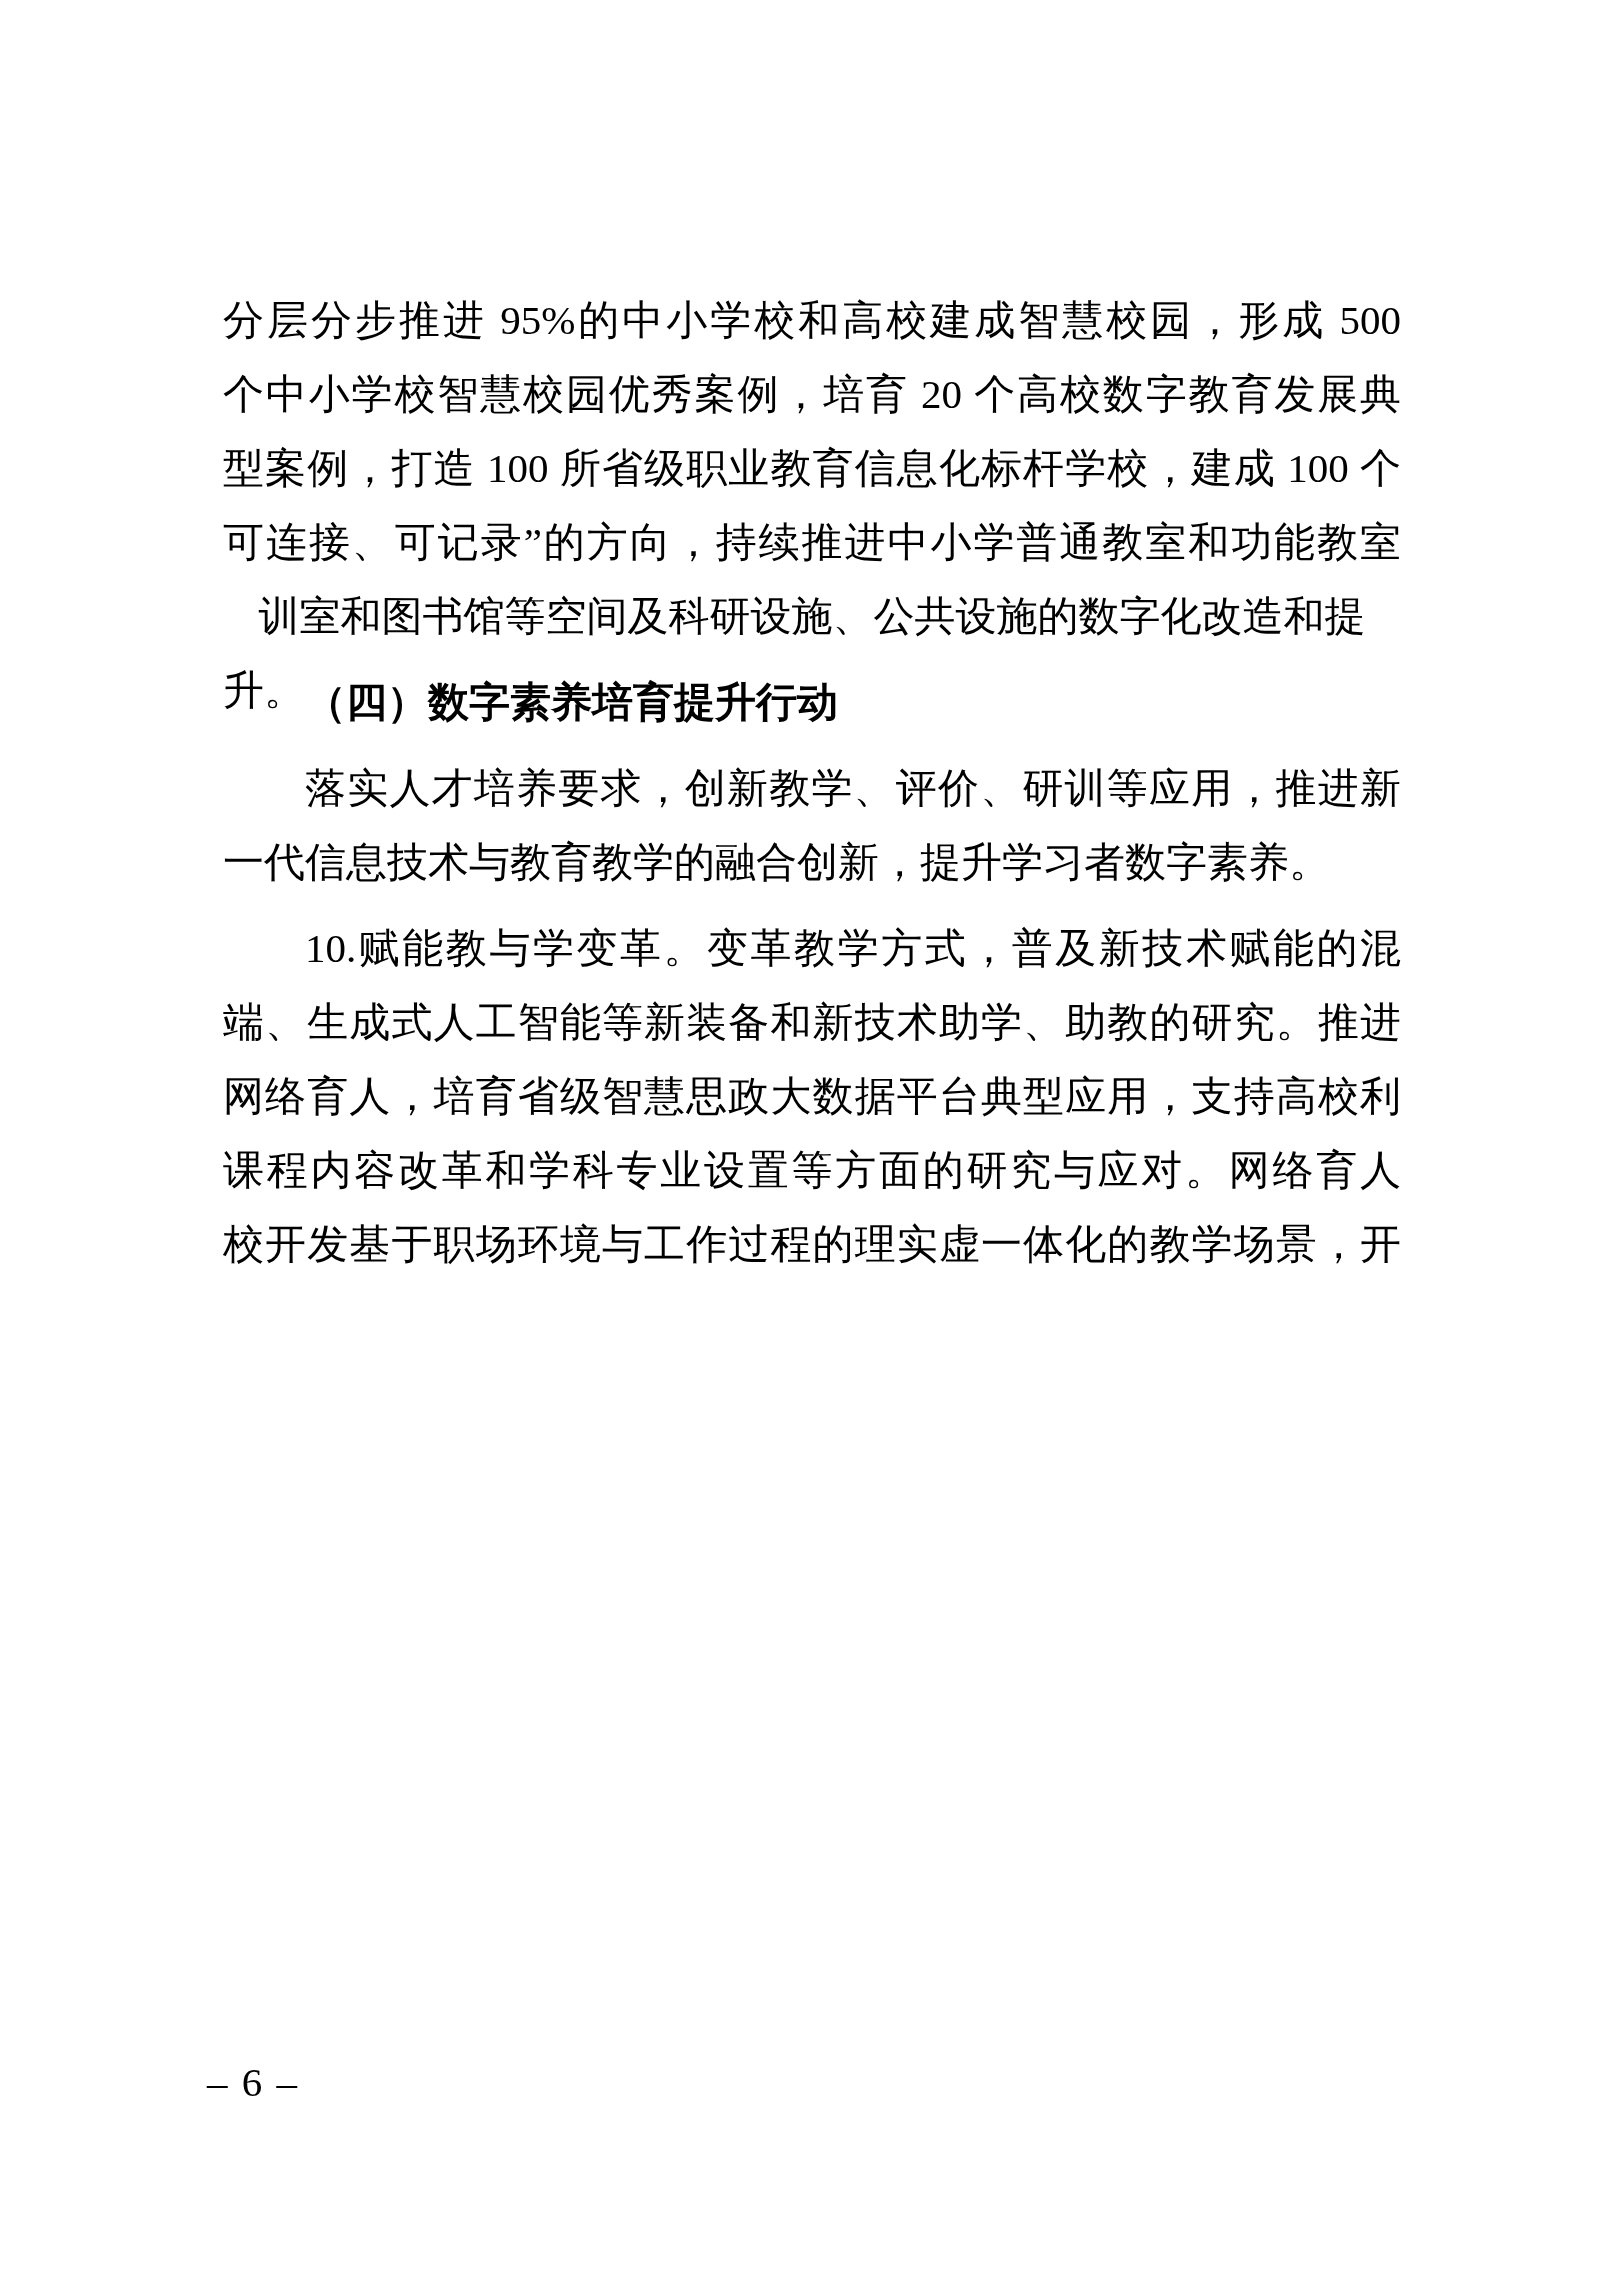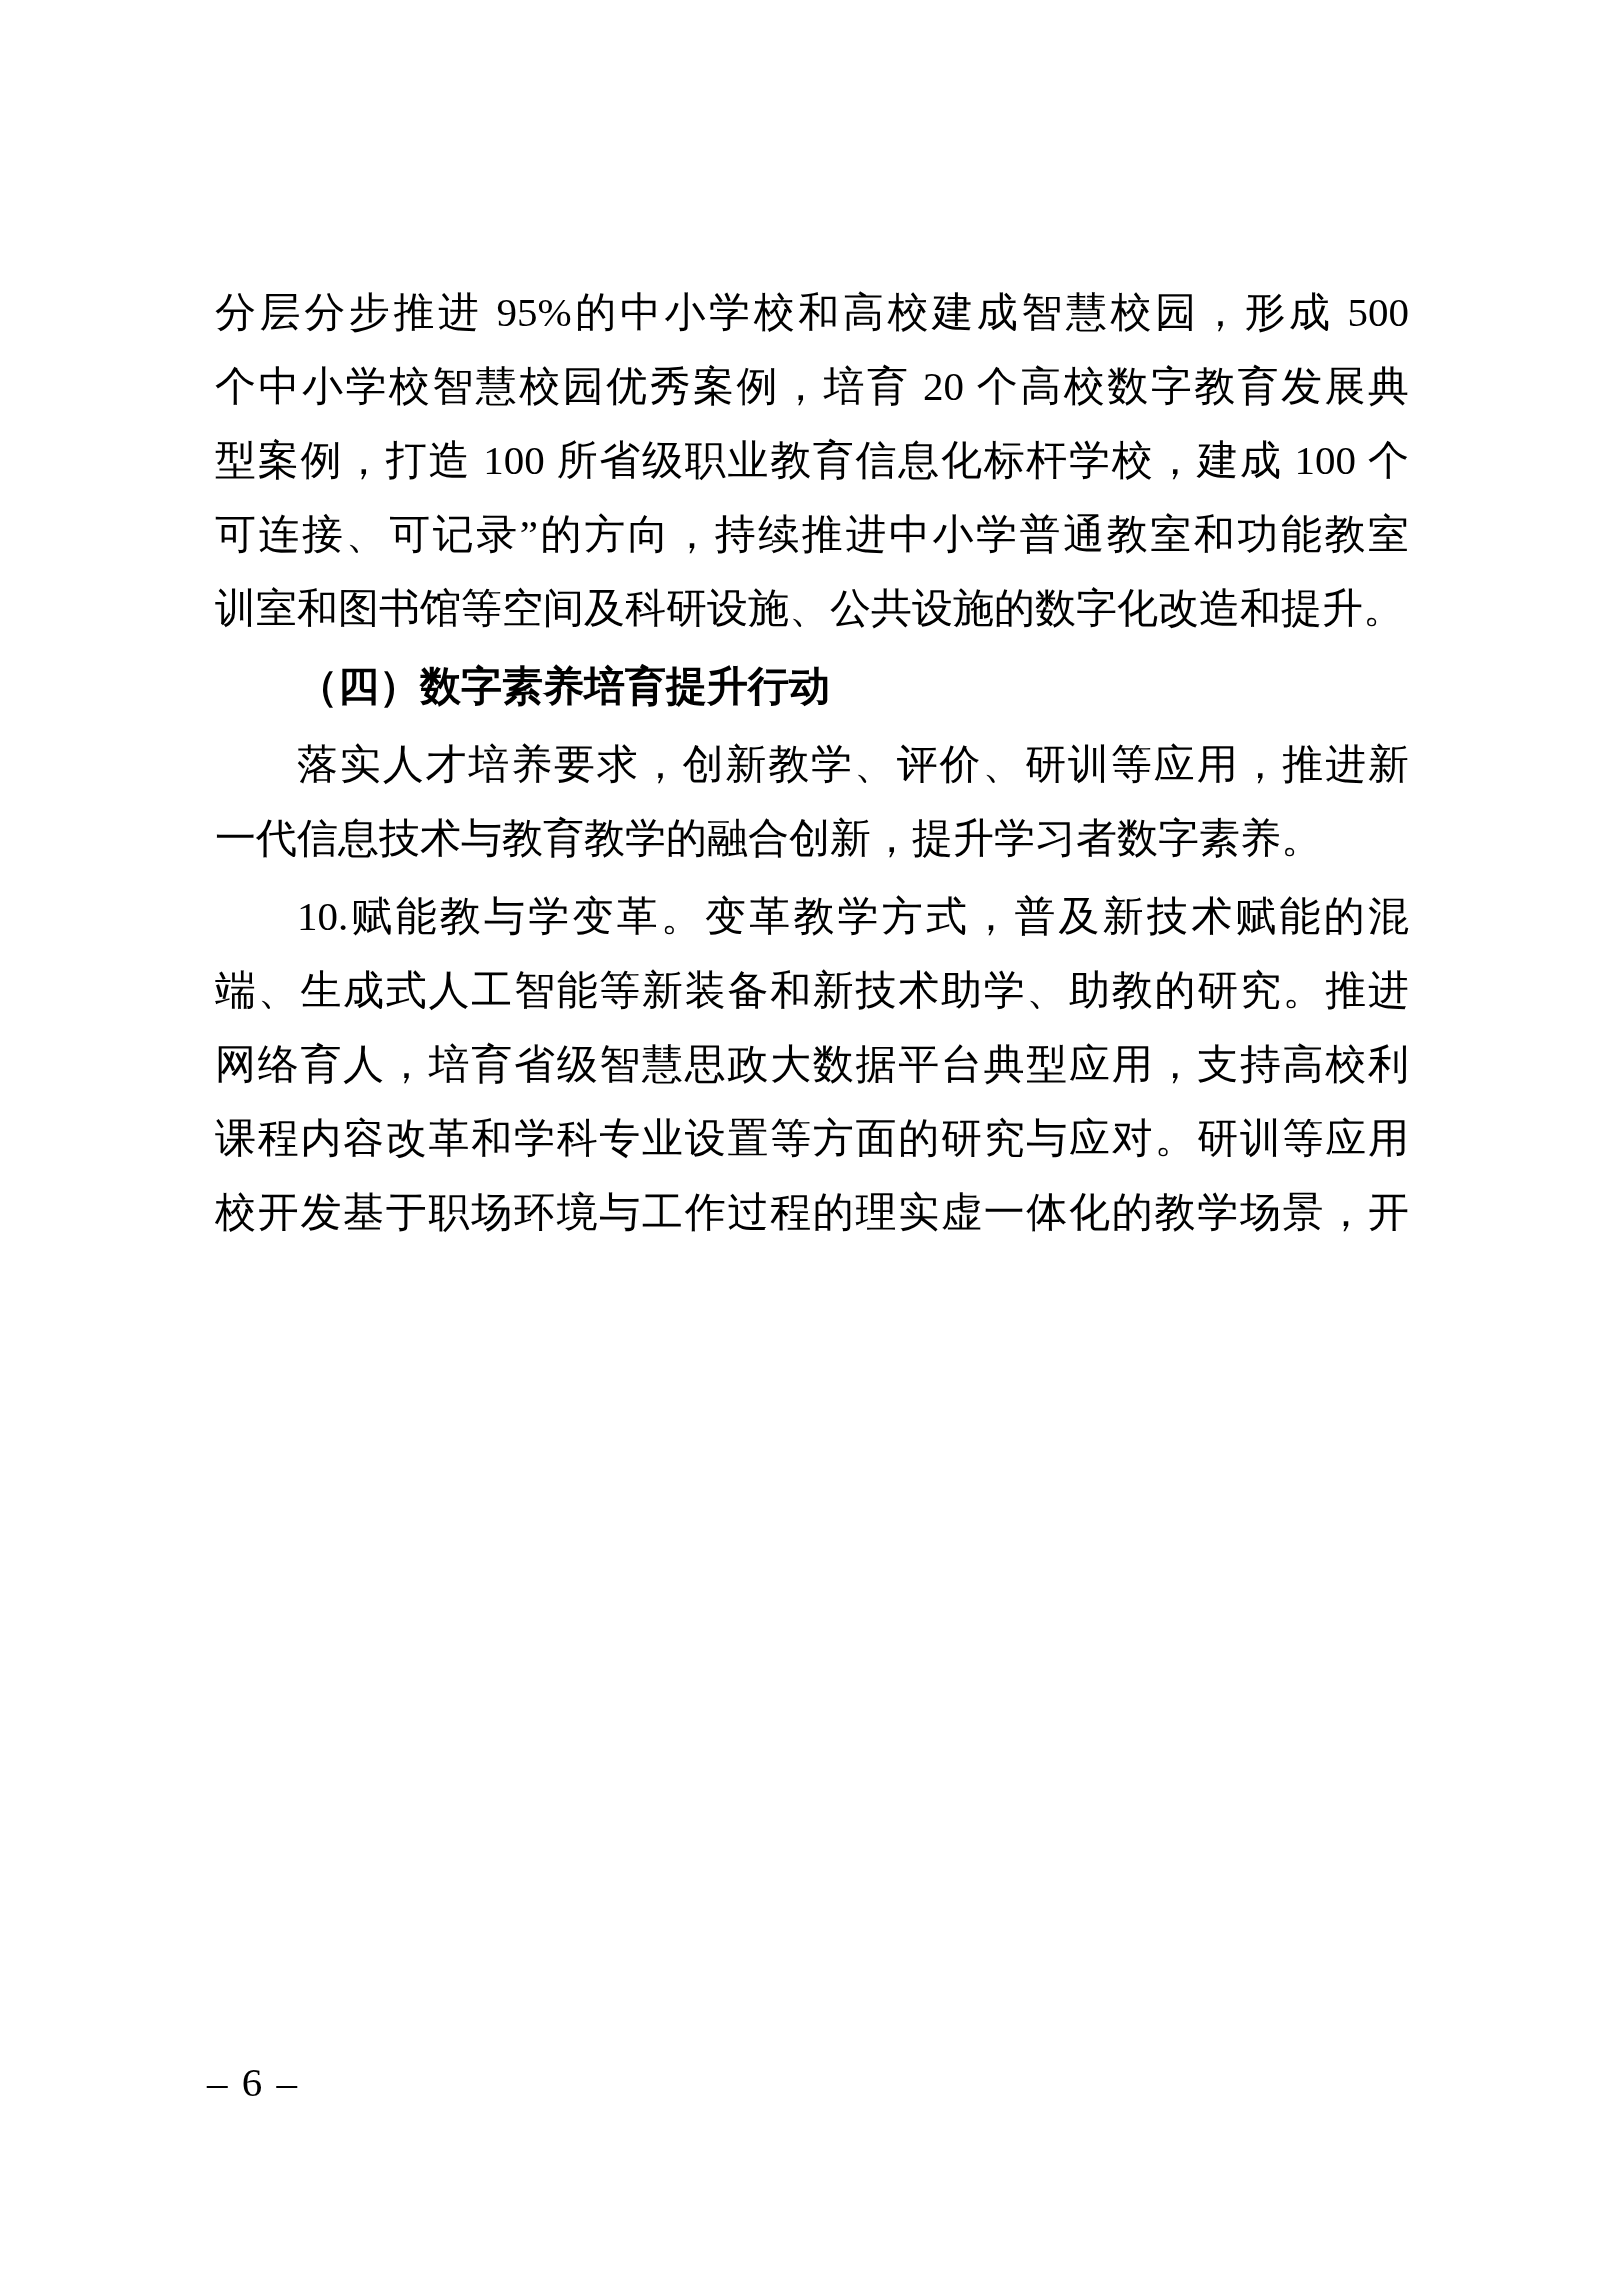--- a/index.html
+++ b/index.html
@@ -16,21 +16,21 @@
     overflow: hidden;
     color: #000000;
     font-family: "Liberation Serif", "DejaVu Serif", serif;
   }
   .doc-body {
     position: absolute;
     left: 211px;
     top: 271px;
     width: 1202px;
   }
-  .para { margin: 4px; padding: 0; }
+  .para { margin: 12px; padding: 0; }
   .line {
     height: 74px;
     line-height: 74px;
     font-size: 41px;
     letter-spacing: 0;
     text-align: justify;
     text-align-last: justify;
     overflow: visible;
   }
   .line.indent { padding-left: 82px; }
@@ -64,19 +64,19 @@
         <div class="line indent last">（四）数字素养培育提升行动</div>
       </div>
       <div class="para">
         <div class="line indent">落实人才培养要求，创新教学、评价、研训等应用，推进新</div>
         <div class="line last">一代信息技术与教育教学的融合创新，提升学习者数字素养。</div>
       </div>
       <div class="para">
         <div class="line indent">10.赋能教与学变革。变革教学方式，普及新技术赋能的混</div>
         <div class="line">端、生成式人工智能等新装备和新技术助学、助教的研究。推进</div>
         <div class="line">网络育人，培育省级智慧思政大数据平台典型应用，支持高校利</div>
-        <div class="line">课程内容改革和学科专业设置等方面的研究与应对。研训等应用</div>
+        <div class="line">课程内容改革和学科专业设置等方面的研究与应对。网络育人</div>
         <div class="line">校开发基于职场环境与工作过程的理实虚一体化的教学场景，开</div>
       </div>
     </div>
   <div class="footer">– 6 –</div>
 </div>
 
 
 </body></html>

